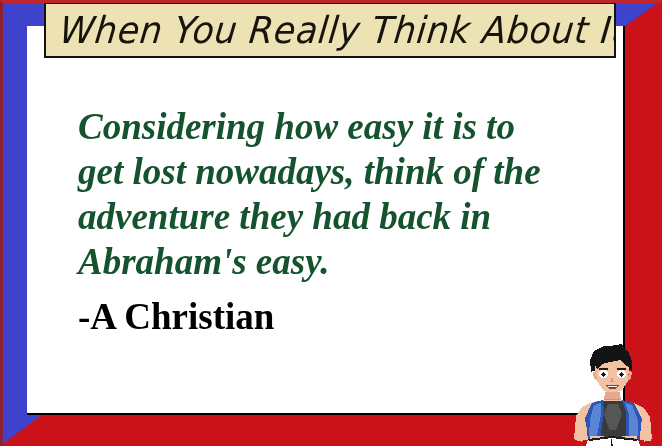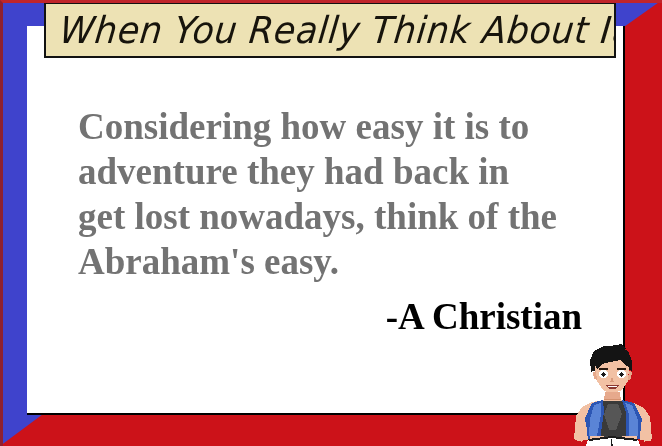--- a/index.html
+++ b/index.html
@@ -94,29 +94,30 @@
     position: absolute;
     left: 78px;
     top: 104px;
     width: 512px;
   }
   .quote-line {
     font-family: "Liberation Serif", "DejaVu Serif", serif;
     font-weight: bold;
     font-size: 37px;
     line-height: 45px;
-    color: #737373;
+    color: #14532d;
     white-space: nowrap;
+    font-style: italic;
   }
   .attribution {
     position: absolute;
     left: 78px;
     top: 294px;
     width: 504px;
-    text-align: right;
+    text-align: left;
     font-family: "Liberation Serif", "DejaVu Serif", serif;
     font-weight: bold;
     font-size: 37px;
     line-height: 45px;
     color: #000000;
   }
 
   
   .figure {
     position: absolute;
@@ -137,22 +138,22 @@
   <div class="frame-blue-topright"></div>
 
   <div class="card"></div>
 
   <div class="banner">
     <div class="banner-title">When You Really Think About It</div>
   </div>
 
   <div class="quote-block">
     <div class="quote-line">Considering how easy it is to</div>
+    <div class="quote-line">get lost nowadays, think of the</div>
     <div class="quote-line">adventure they had back in</div>
-    <div class="quote-line">get lost nowadays, think of the</div>
     <div class="quote-line">Abraham's easy.</div>
   </div>
 
   <div class="attribution">-A Christian</div>
 
   <div class="figure">
     <svg width="98" height="102" viewBox="0 0 98 102" xmlns="http://www.w3.org/2000/svg" shape-rendering="crispEdges">
 
       <path d="M26 16 L30 7 L40 2 L54 2 L64 7 L68 17 L68 27 L63 24 L60 16 L48 13 L36 17 L32 26 L27 28 Z" fill="#141414"></path>
 

